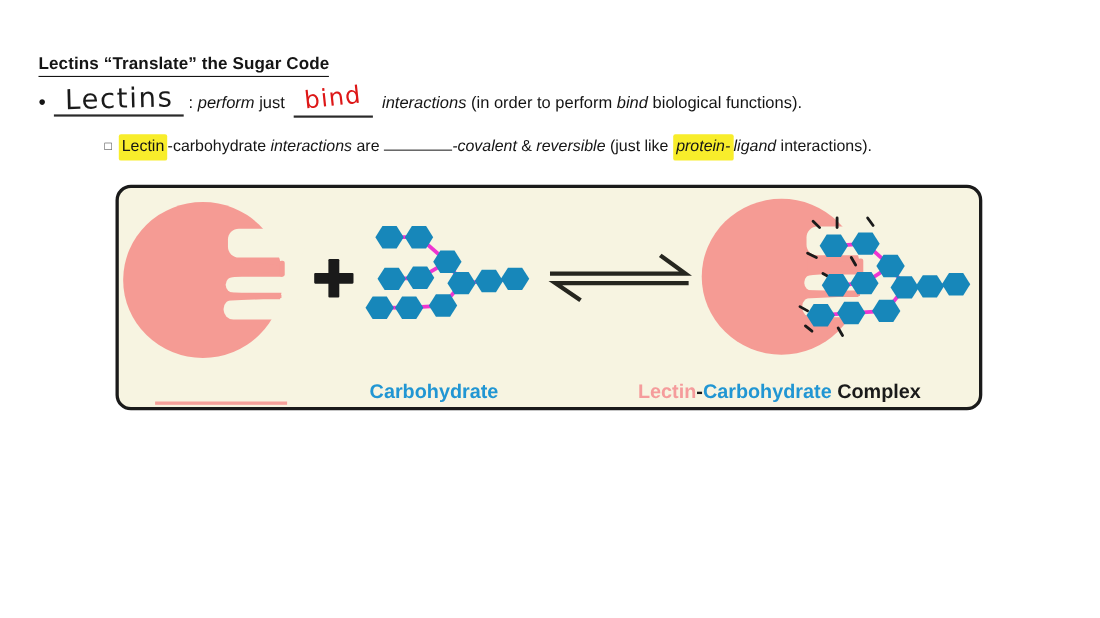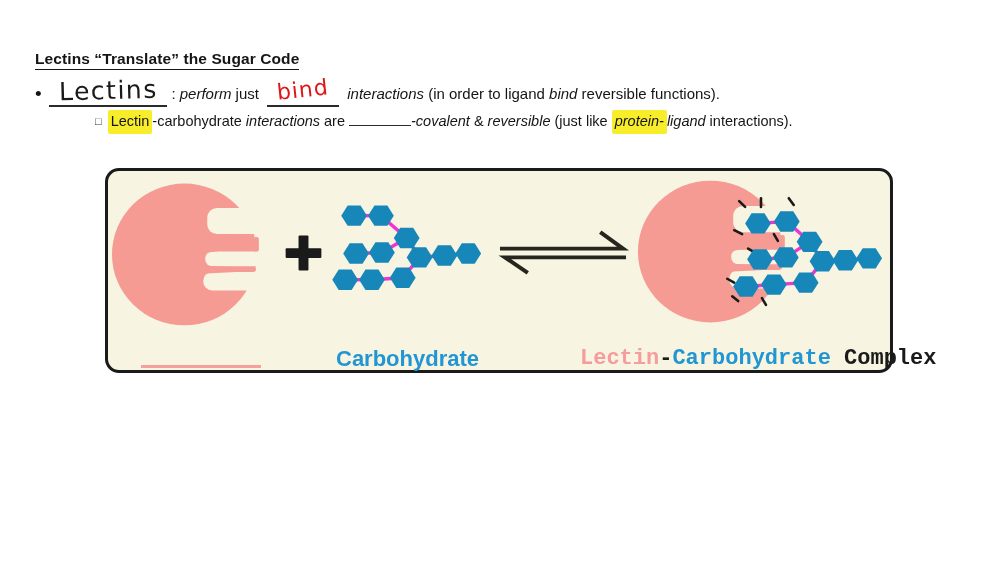--- a/index.html
+++ b/index.html
@@ -5,56 +5,56 @@
   html,body{margin:0;padding:0;background:#ffffff;}
   .canvas{position:relative;width:1000px;height:562px;background:#ffffff;overflow:hidden;
           font-family:"Liberation Sans",sans-serif;color:#151515;}
 
   
   .title{position:absolute;left:35px;top:50px;font-size:15.5px;font-weight:bold;
          border-bottom:1.6px solid #151515;padding-bottom:1px;letter-spacing:.1px;}
 
   .line{position:absolute;white-space:nowrap;font-size:15px;}
   .bullet-line{left:35px;top:76px;line-height:36px;}
-  .sub-line{left:95px;top:108px;font-size:14.5px;line-height:26px;}
+  .sub-line{left:95px;top:120px;font-size:14.5px;line-height:26px;}
 
   .dot{font-size:19px;vertical-align:-1px;margin-right:3px;}
   .sq{font-size:11px;color:#333;margin-right:6px;vertical-align:1px;}
 
   .fill{display:inline-block;border-bottom:2px solid #2a2a2a;padding:0 10px 2px 10px;
         margin:0 4px;line-height:1;vertical-align:baseline;}
   .hw{display:inline-block;font-family:"DejaVu Sans",sans-serif;font-size:25px;
       letter-spacing:1.5px;transform:rotate(-1.5deg);color:#1a1a1a;}
   .hw.red{color:#dd1717;font-size:22px;transform:rotate(-6deg) translateY(-2px);letter-spacing:1px;}
 
   .blank{display:inline-block;width:62px;border-bottom:1.6px solid #2a2a2a;height:1em;
          vertical-align:baseline;}
 
   .hl{background:#f8ed2b;padding:3px 3px 5px 3px;border-radius:2px;}
 
   
   .panel{position:absolute;left:105px;top:168px;width:788px;height:205px;box-sizing:border-box;
          background:#f7f4e1;border:3.5px solid #1a1a1a;border-radius:14px;}
   .panel svg{position:absolute;left:0;top:0;width:100%;height:100%;}
 
-  .panel-label{position:absolute;font-weight:bold;font-size:22px;white-space:nowrap;}
+  .panel-label{position:absolute;font-weight:bold;font-size:18px;white-space:nowrap;}
   .carb-label{left:228px;top:175px;color:#2196d3;}
-  .complex-label{left:472px;top:175px;font-family:Liberation Mono, monospace;}
+  .complex-label{left:472px;top:175px;}
   .c-pink{color:#f59c9c;} .c-blue{color:#2196d3;} .c-dark{color:#1a1a1a;}
   .blank-pink{position:absolute;left:33px;top:194px;width:120px;height:2.5px;background:#f5a09a;}
 </style>
 </head>
 <body>
 
 <div class="canvas">
 
   <div class="title">Lectins “Translate” the Sugar Code</div>
 
   <div class="line bullet-line">
-    <span class="dot">•</span><span class="fill"><span class="hw">Lectins</span></span><span>: </span><i>perform</i><span> just </span><span class="fill"><span class="hw red">bind</span></span><i> interactions</i><span> (in order to ligand </span><i>bind</i><span> reversible functions).</span>
+    <span class="dot">•</span><span class="fill"><span class="hw">Lectins</span></span><span>: </span><i>perform</i><span> just </span><span class="fill"><span class="hw red">bind</span></span><i> interactions</i><span> (in order to perform </span><i>bind</i><span> biological functions).</span>
   </div>
 
   <div class="line sub-line">
     <span class="sq">□</span><span class="hl">Lectin</span><span>-carbohydrate </span><i>interactions</i><span> are </span><span class="blank"></span><i>-covalent</i><span> &amp; </span><i>reversible</i><span> (just like </span><span class="hl"><i>protein-</i></span><i>ligand</i><span> interactions).</span>
   </div>
 
   <div class="panel">
     <svg viewBox="105 168 788 205" preserveAspectRatio="none">
       <defs>
         <polygon id="hexagon" points="-13,0 -6.5,-10.5 6.5,-10.5 13,0 6.5,10.5 -6.5,10.5"></polygon>

